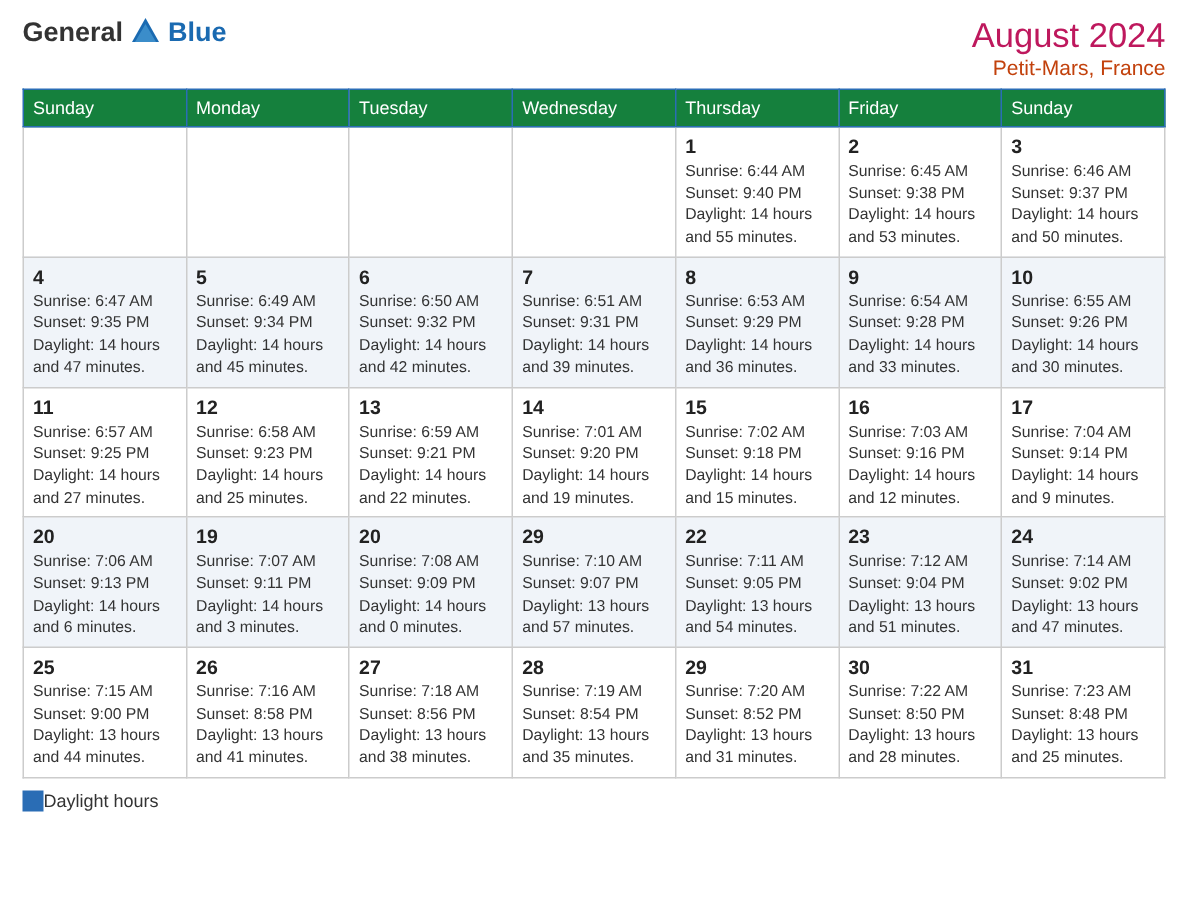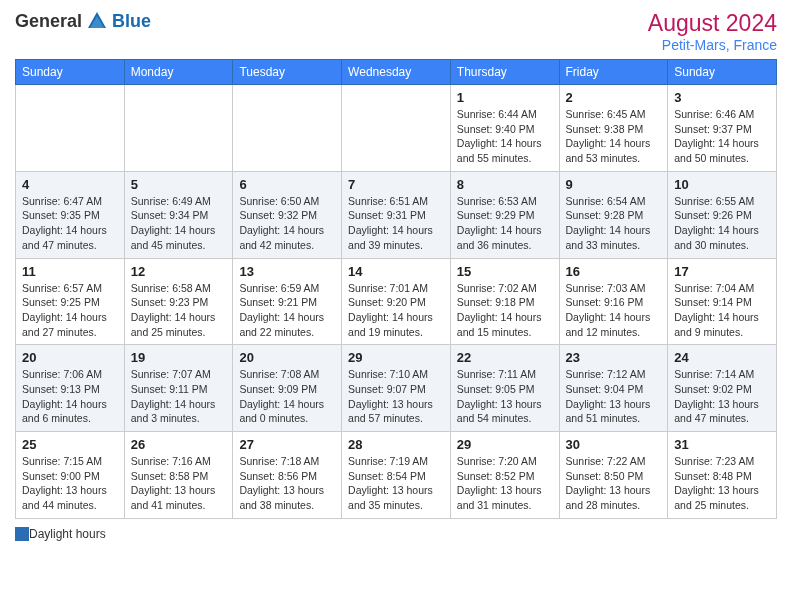--- a/index.html
+++ b/index.html
@@ -37,29 +37,29 @@
       text-align: right;
     }
     .month-year {
       font-size: 23px;
       font-weight: normal;
       color: #be185d;
       text-align: right;
     }
     .location {
       font-size: 14px;
-      color: #3b82f6;
+      color: #c2410c;
     }
     .calendar-table {
       width: 100%;
       border-collapse: collapse;
       font-size: 11px;
     }
     .calendar-table th {
-      background: #3b82f6;
+      background: #15803d;
       color: #fff;
       text-align: left;
       padding: 5px 6px;
       font-size: 12px;
       font-weight: normal;
       border: 1px solid #2a6db5;
     }
     .calendar-table td {
       vertical-align: top;
       padding: 5px 6px;

